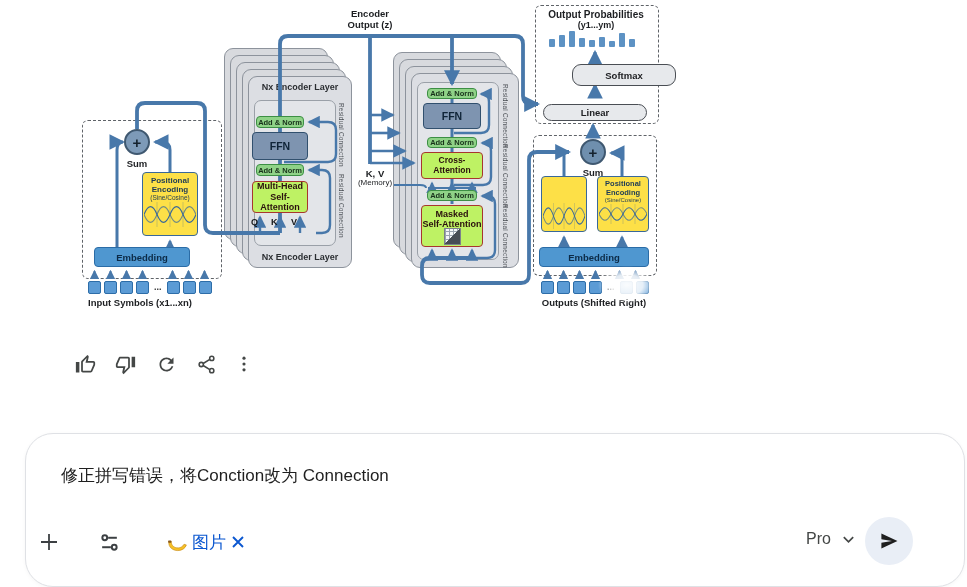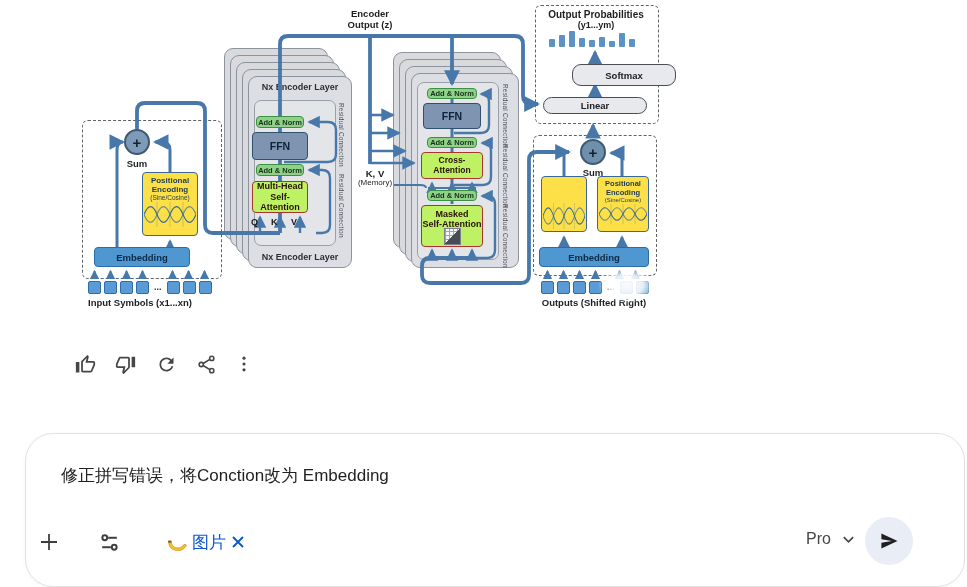--- a/index.html
+++ b/index.html
@@ -218,21 +218,21 @@
           <div class="bar" style="height: 12px;"></div>
           <div class="bar" style="height: 16px;"></div>
           <div class="bar" style="height: 9px;"></div>
           <div class="bar" style="height: 7px;"></div>
           <div class="bar" style="height: 10px;"></div>
           <div class="bar" style="height: 6px;"></div>
           <div class="bar" style="height: 14px;"></div>
           <div class="bar" style="height: 8px;"></div>
         </div>
       <div class="bx pill" style="left:572px;top:64px;width:104px;height:22px;">Softmax</div>
-      <div class="bx pill" style="left:543px;top:97px;width:104px;height:17px;">Linear</div>
+      <div class="bx pill" style="left:543px;top:104px;width:104px;height:17px;">Linear</div>
 
       <div class="sum" style="left:580px;top:139px;background:#6f8fae;">+</div>
       <div class="cap" style="left:578px;top:167px;width:30px;">Sum</div>
       <div class="pe" style="left:541px;top:176px;width:46px;height:56px;">
         <svg width="42" height="26" viewBox="0 0 60 24" preserveAspectRatio="none" style="display:block;margin:26px auto 0;">
           <g stroke="#39689a" fill="none" stroke-width="1.3">
             <path d="M0,12 C5,2 10,2 15,12 S25,22 30,12 S40,2 45,12 S55,22 60,12"></path>
             <path d="M0,12 C5,22 10,22 15,12 S25,2 30,12 S40,22 45,12 S55,2 60,12" opacity=".7"></path>
             <path d="M15,0 L15,24 M30,0 L30,24 M45,0 L45,24" opacity=".3" stroke-width="1"></path>
           </g>
@@ -293,21 +293,21 @@
     <div class="act" style="left:163px;top:0;">
       <svg width="20" height="20" viewBox="0 0 24 24" fill="#444746">
           <circle cx="12" cy="5" r="1.9"></circle>
           <circle cx="12" cy="12" r="1.9"></circle>
           <circle cx="12" cy="19" r="1.9"></circle>
         </svg>
     </div>
   </div>
 
   <div class="composer">
-    <div class="composer-text" role="textbox">修正拼写错误，将Conction改为 Embedding</div>
+    <div class="composer-text" role="textbox">修正拼写错误，将Conction改为 Connection</div>
 
     <div class="n" style="left:9px;top:94px;width:28px;height:28px;display:flex;align-items:center;justify-content:center;cursor:pointer;">
       <svg width="22" height="22" viewBox="0 0 22 22" stroke="#3c4043" stroke-width="1.8">
           <path d="M11 3 L11 19 M3 11 L19 11"></path>
         </svg>
     </div>
 
     <div class="n" style="left:69px;top:94px;width:28px;height:28px;display:flex;align-items:center;justify-content:center;cursor:pointer;">
       <svg width="21" height="21" viewBox="0 0 20 20" stroke="#3c4043" stroke-width="1.9" fill="none">
         <circle cx="5.5" cy="5.5" r="2.3"></circle>

